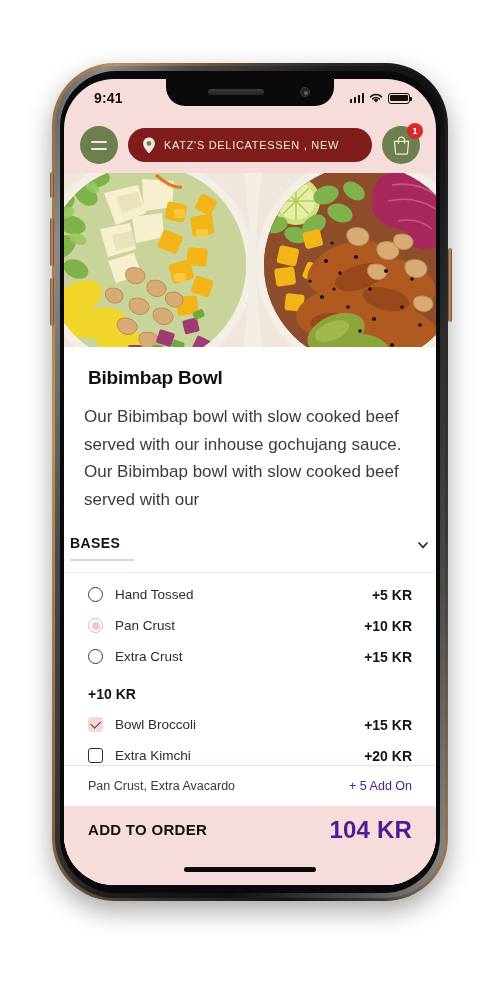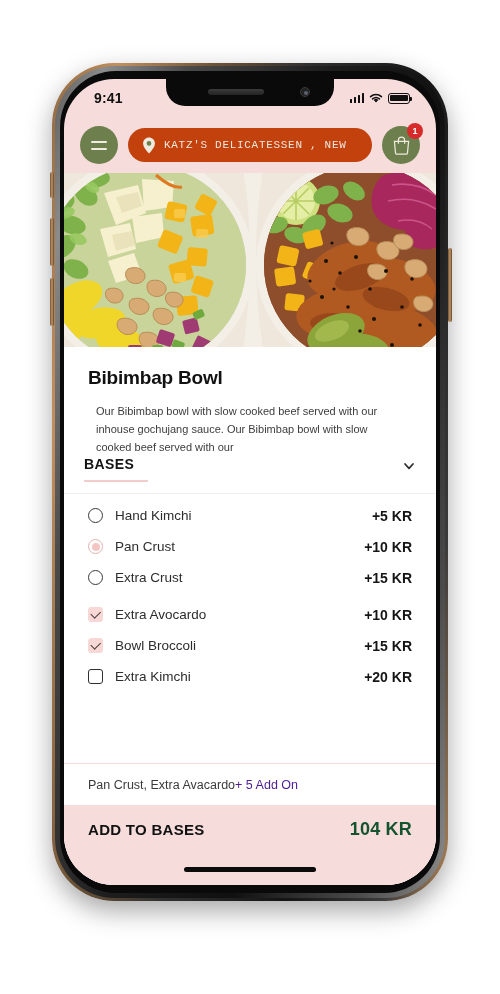--- a/index.html
+++ b/index.html
@@ -117,23 +117,23 @@
   .circle-btn {
     width: 38px; height: 38px; border-radius: 50%;
     background: #6d7f4d; flex: 0 0 auto;
     display: flex; align-items: center; justify-content: center;
     position: relative; cursor: pointer;
   }
   .hamburger { width: 16px; display: flex; flex-direction: column; gap: 5px; }
   .hamburger span { display:block; height:2px; background:#f1ece2; border-radius:2px; }
   .search-pill {
     flex: 1 1 auto; height: 34px;
-    background: #c2410c; border-radius: 18px;
+    background: #7f1d1d; border-radius: 18px;
     display: flex; align-items: center; gap: 8px;
-    padding: 0 14px; overflow: hidden; font-family: Liberation Mono, monospace;
+    padding: 0 14px; overflow: hidden;
   }
   .search-text {
     color: #efe9de; font-size: 11px; letter-spacing: .7px;
     font-weight: 500; white-space: nowrap; overflow: hidden;
     text-overflow: ellipsis;
   }
   .badge {
     position: absolute; top: -3px; right: -3px;
     min-width: 16px; height: 16px; border-radius: 50%;
     background: #d72b2b; color: #fff;
@@ -152,26 +152,26 @@
     height: 538px;
     display: flex; flex-direction: column;
   }
   .sheet-scroll { flex: 1 1 auto; overflow: hidden; }
 
   .dish-title {
     font-size: 19px; font-weight: 800; color: #111;
     padding: 20px 24px 0; letter-spacing: -.2px;
   }
   .dish-desc {
-    padding: 14px 32px 0; font-size: 11px; line-height: 1.62;
+    padding: 14px 20px 0; font-size: 17px; line-height: 1.62;
     color: #3c3c3c;
   }
 
   .section-head {
-    padding: 0 20px 0;
+    margin-top: 22px; padding: 0 6px 0;
     display: flex; align-items: flex-start; justify-content: space-between;
     border-bottom: 1px solid #eeeeee;
   }
   .section-title-wrap { padding-bottom: 11px; }
   .section-title {
     font-size: 14px; font-weight: 700; color: #121212;
     letter-spacing: .4px;
   }
   .section-underline {
     height: 2px; background: #f3cdcb; margin-top: 8px; width: 64px;
@@ -208,33 +208,33 @@
   .check.on::after {
     content:''; width: 8px; height: 4.5px;
     border-left: 1.7px solid #4a3f3e; border-bottom: 1.7px solid #4a3f3e;
     transform: rotate(-45deg) translate(1px,-1px);
   }
 
   
   .summary {
     border-top: 1.5px solid #f6dddc;
     height: 42px; display: flex; align-items: center;
-    padding: 0 24px;
+    justify-content: space-between; padding: 0 24px;
     background: #fff;
   }
   .summary-left { font-size: 12.5px; color: #3b3b3b; }
   .summary-right { font-size: 12.5px; color: #4c1d95; }
 
   .cta {
     background: #f6dddc; height: 48px;
     display: flex; align-items: center; justify-content: space-between;
     padding: 0 24px; cursor: pointer;
   }
   .cta-label { font-size: 15px; font-weight: 800; color: #111; letter-spacing: .3px; }
-  .cta-total { font-size: 18px; font-weight: 800; color: #14532d; letter-spacing: .2px; }
+  .cta-total { font-size: 24px; font-weight: 800; color: #4c1d95; letter-spacing: .2px; }
 
   .home-area { background: #f6dddc; height: 32px; display:flex; align-items:center; justify-content:center; }
   .home-bar { width: 132px; height: 5px; border-radius: 3px; background: #0b0b0b; cursor: pointer; }
 </style>
 </head>
 <body>
 
 <div class="stage">
 
   <div class="phone-outer"></div>
@@ -496,21 +496,21 @@
             <svg width="14" height="14" viewBox="0 0 14 14">
               <path d="M3 5 L7 9.4 L11 5" fill="none" stroke="#2b2b2b" stroke-width="1.7" stroke-linecap="round" stroke-linejoin="round"></path>
             </svg>
           </div>
         </div>
 
         <div class="opt-list">
           <div class="opt-row">
             <div class="opt-left">
               <div class="radio"></div>
-              <div class="opt-label">Hand Kimchi</div>
+              <div class="opt-label">Hand Tossed</div>
             </div>
             <div class="opt-price">+5 KR</div>
           </div>
           <div class="opt-row">
             <div class="opt-left">
               <div class="radio on"></div>
               <div class="opt-label">Pan Crust</div>
             </div>
             <div class="opt-price">+10 KR</div>
           </div>
@@ -519,24 +519,20 @@
               <div class="radio"></div>
               <div class="opt-label">Extra Crust</div>
             </div>
             <div class="opt-price">+15 KR</div>
           </div>
         </div>
 
 
         <div class="opt-list">
           <div class="opt-row">
-            <div class="opt-left">
-              <div class="check on"></div>
-              <div class="opt-label">Extra Avocardo</div>
-            </div>
             <div class="opt-price">+10 KR</div>
           </div>
           <div class="opt-row">
             <div class="opt-left">
               <div class="check on"></div>
               <div class="opt-label">Bowl Broccoli</div>
             </div>
             <div class="opt-price">+15 KR</div>
           </div>
           <div class="opt-row">
@@ -549,21 +545,21 @@
         </div>
 
       </div>
 
       <div class="summary">
         <div class="summary-left">Pan Crust, Extra Avacardo</div>
         <div class="summary-right">+ 5 Add On</div>
       </div>
 
       <div class="cta">
-        <div class="cta-label">ADD TO BASES</div>
+        <div class="cta-label">ADD TO ORDER</div>
         <div class="cta-total">104 KR</div>
       </div>
 
       <div class="home-area">
         <div class="home-bar"></div>
       </div>
     </div>
 
   </div>
 </div>

